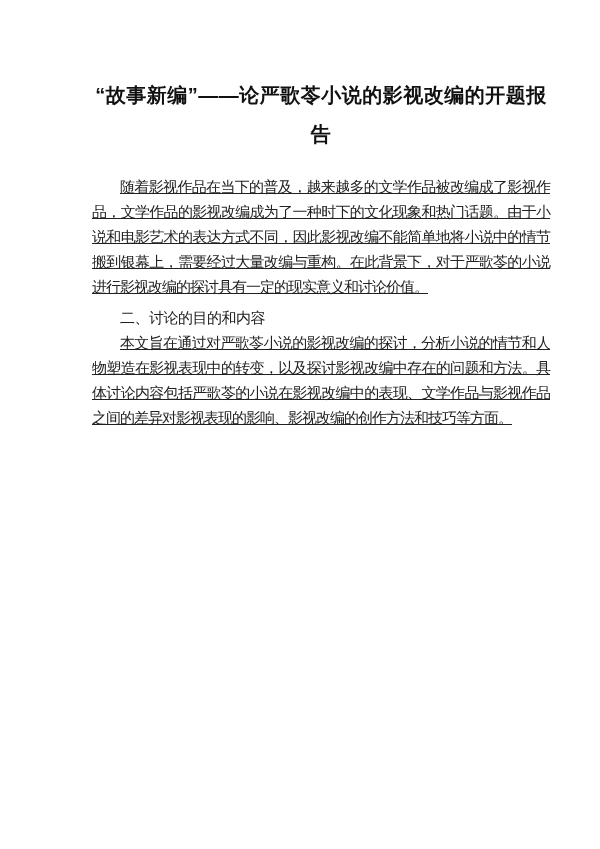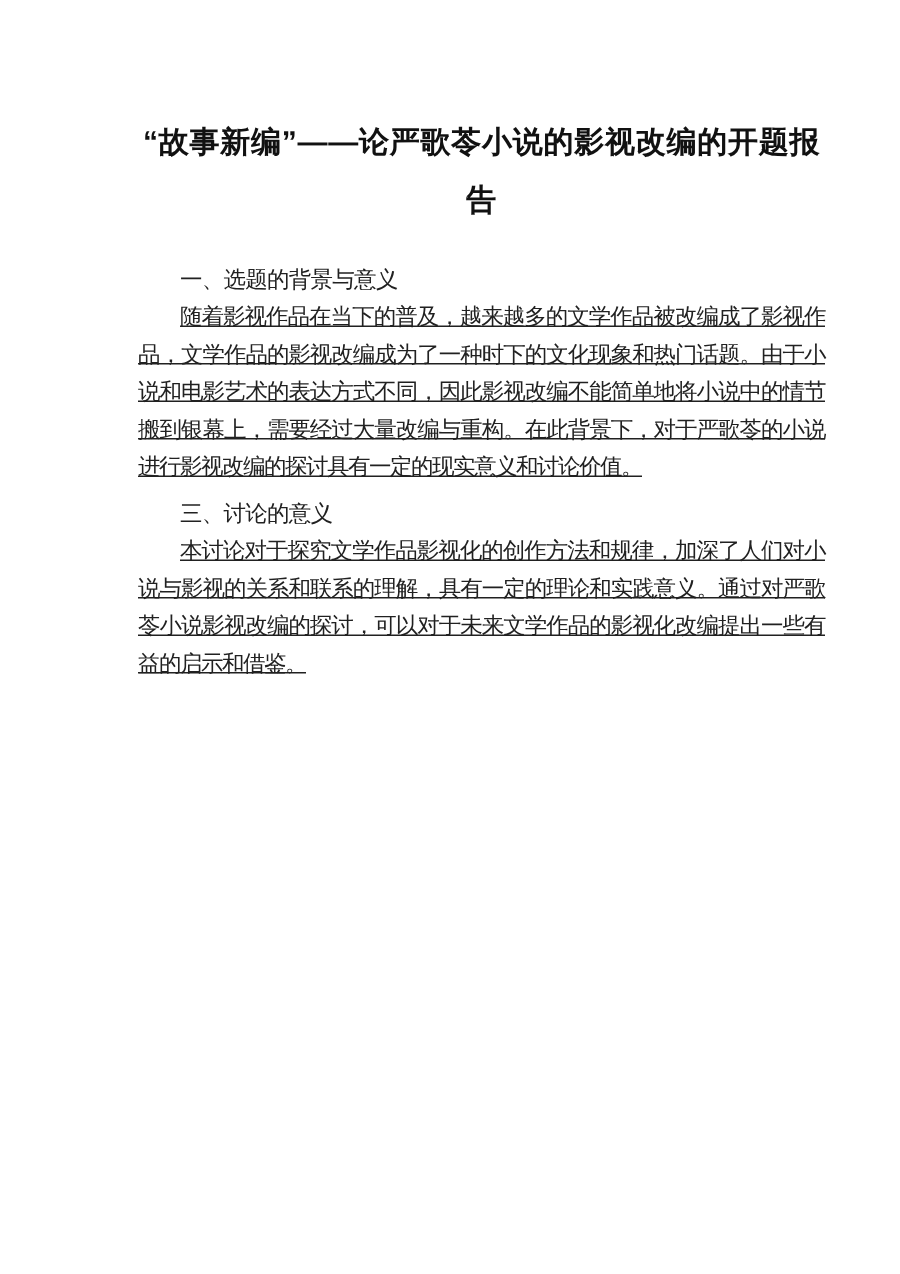--- a/index.html
+++ b/index.html
@@ -51,26 +51,25 @@
   }
 </style>
 </head>
 <body>
 
 <div class="page">
 
   <h1 class="doc-title">“故事新编”——论严歌苓小说的影视改编的开题报告</h1>
 
   <div class="section">
-    <h2 class="section-heading">一、选题的背景与意义</h2>
     <p class="paragraph">随着影视作品在当下的普及，越来越多的文学作品被改编成了影视作品，文学作品的影视改编成为了一种时下的文化现象和热门话题。由于小说和电影艺术的表达方式不同，因此影视改编不能简单地将小说中的情节搬到银幕上，需要经过大量改编与重构。在此背景下，对于严歌苓的小说进行影视改编的探讨具有一定的现实意义和讨论价值。</p>
   </div>
 
+  <div class="section">
+    <h2 class="section-heading">二、讨论的目的和内容</h2>
+    <p class="paragraph">本文旨在通过对严歌苓小说的影视改编的探讨，分析小说的情节和人物塑造在影视表现中的转变，以及探讨影视改编中存在的问题和方法。具体讨论内容包括严歌苓的小说在影视改编中的表现、文学作品与影视作品之间的差异对影视表现的影响、影视改编的创作方法和技巧等方面。</p>
+  </div>
 
-  <div class="section">
-    <h2 class="section-heading">三、讨论的意义</h2>
-    <p class="paragraph">本讨论对于探究文学作品影视化的创作方法和规律，加深了人们对小说与影视的关系和联系的理解，具有一定的理论和实践意义。通过对严歌苓小说影视改编的探讨，可以对于未来文学作品的影视化改编提出一些有益的启示和借鉴。</p>
-  </div>
 
   <div class="section">
   </div>
 
 </div>
 
 </body></html>

